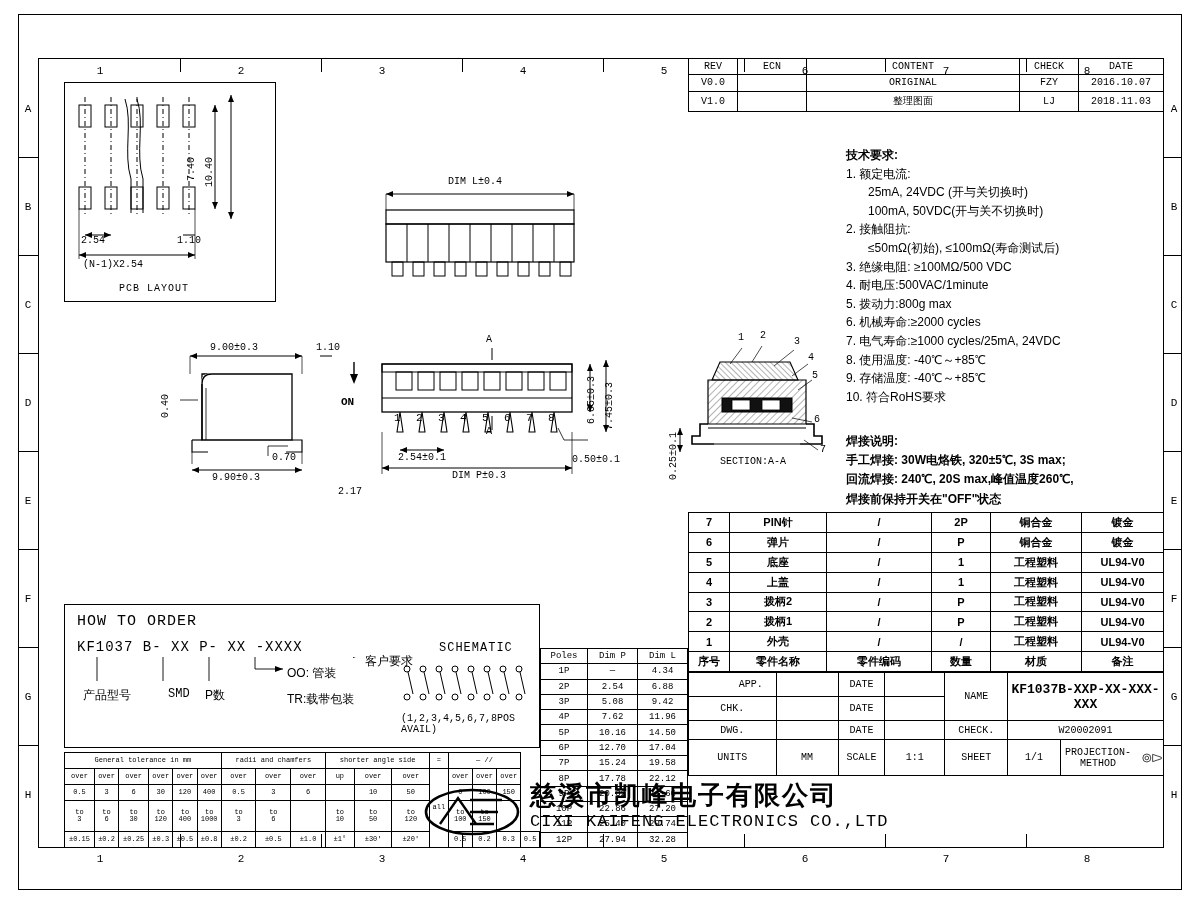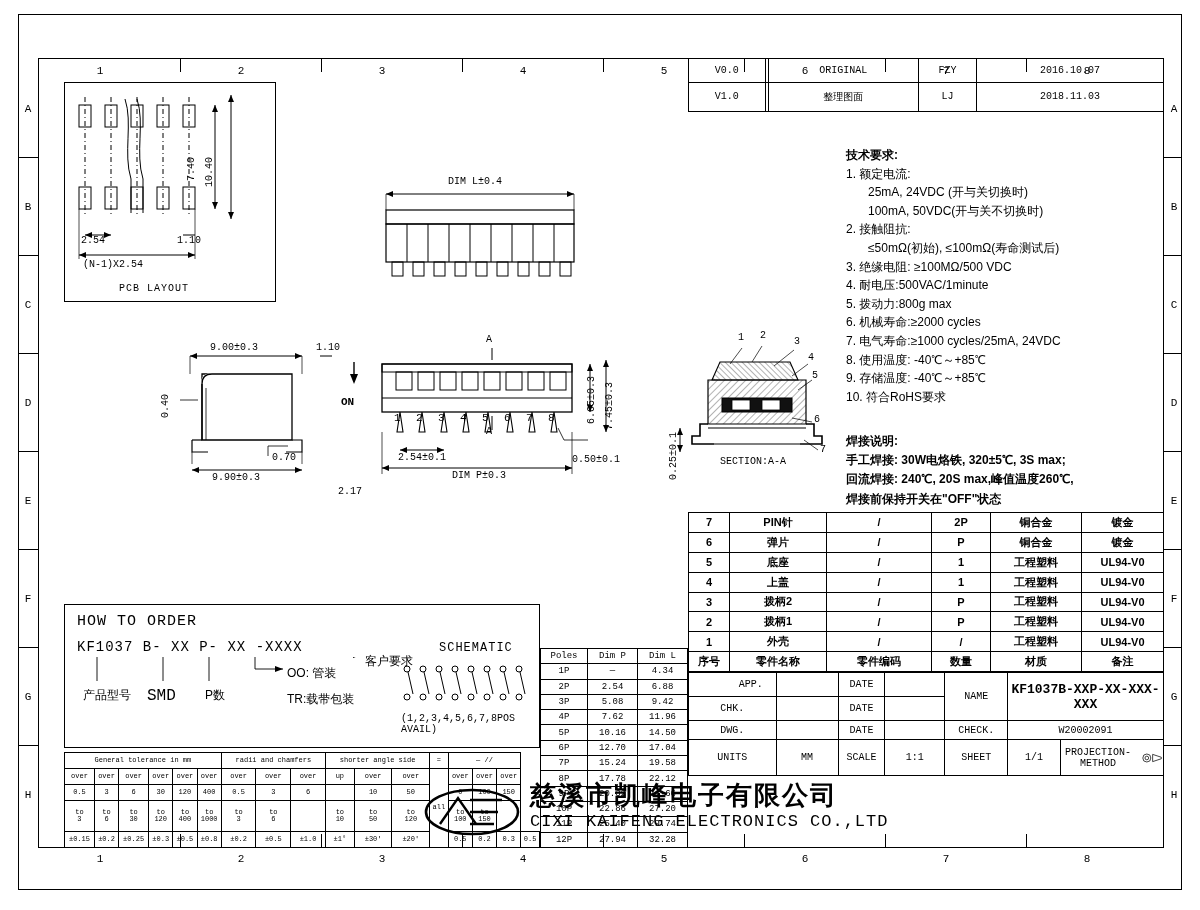--- a/index.html
+++ b/index.html
@@ -366,20 +366,27 @@
     <div class="abs dim" style="left:146px;top:38px;">5</div>
     <div class="abs dim" style="left:148px;top:82px;">6</div>
     <div class="abs dim" style="left:154px;top:112px;">7</div>
     <div class="abs dim" style="left:2px;top:148px;transform:rotate(-90deg);transform-origin:left top;">0.25±0.1</div>
     <div class="abs dim" style="left:54px;top:124px;">SECTION:A-A</div>
   </div>
 
   <div class="abs" id="revtable">
     <table>
       <tbody>
+          <tr>
+        <td style="width:48px;">REV</td>
+        <td style="width:68px;">ECN</td>
+        <td>CONTENT</td>
+        <td style="width:58px;">CHECK</td>
+        <td style="width:84px;">DATE</td>
+      </tr>
       <tr>
         <td>V0.0</td>
         <td></td>
         <td>ORIGINAL</td>
         <td>FZY</td>
         <td>2016.10.07</td>
       </tr>
       <tr>
         <td>V1.0</td>
         <td></td>
@@ -555,21 +562,21 @@
         <line x1="134" y1="0" x2="134" y2="24"></line>
         <line x1="180" y1="0" x2="180" y2="12"></line>
         <line x1="180" y1="12" x2="208" y2="12"></line>
         <line x1="254" y1="-14" x2="254" y2="-2"></line>
         <line x1="254" y1="-2" x2="286" y2="-2"></line>
       </g>
       <polygon points="208,12 200,9 200,15" fill="#000"></polygon>
       <polygon points="286,-2 278,-5 278,1" fill="#000"></polygon>
     </svg>
     <div class="abs" style="left:18px;top:82px;font-size:12px;">产品型号</div>
-    <div class="abs mono" style="left:82px;top:82px;font-size:16px;">SMD</div>
+    <div class="abs mono" style="left:103px;top:82px;font-size:12px;">SMD</div>
     <div class="abs" style="left:140px;top:82px;font-size:12px;">P数</div>
     <div class="abs" style="left:222px;top:60px;font-size:12px;">OO: 管装</div>
     <div class="abs" style="left:222px;top:86px;font-size:12px;">TR:载带包装</div>
     <div class="abs" style="left:300px;top:48px;font-size:12px;">客户要求</div>
 
     <div class="abs mono" style="left:374px;top:36px;font-size:12px;letter-spacing:1px;">SCHEMATIC</div>
     <svg width="160" height="46" viewBox="0 0 160 46" style="position:absolute;left:330px;top:58px;">
       <g stroke="#000" stroke-width="1" fill="none">
         <circle cx="12" cy="6" r="3"></circle>
           <circle cx="28" cy="6" r="3"></circle>

